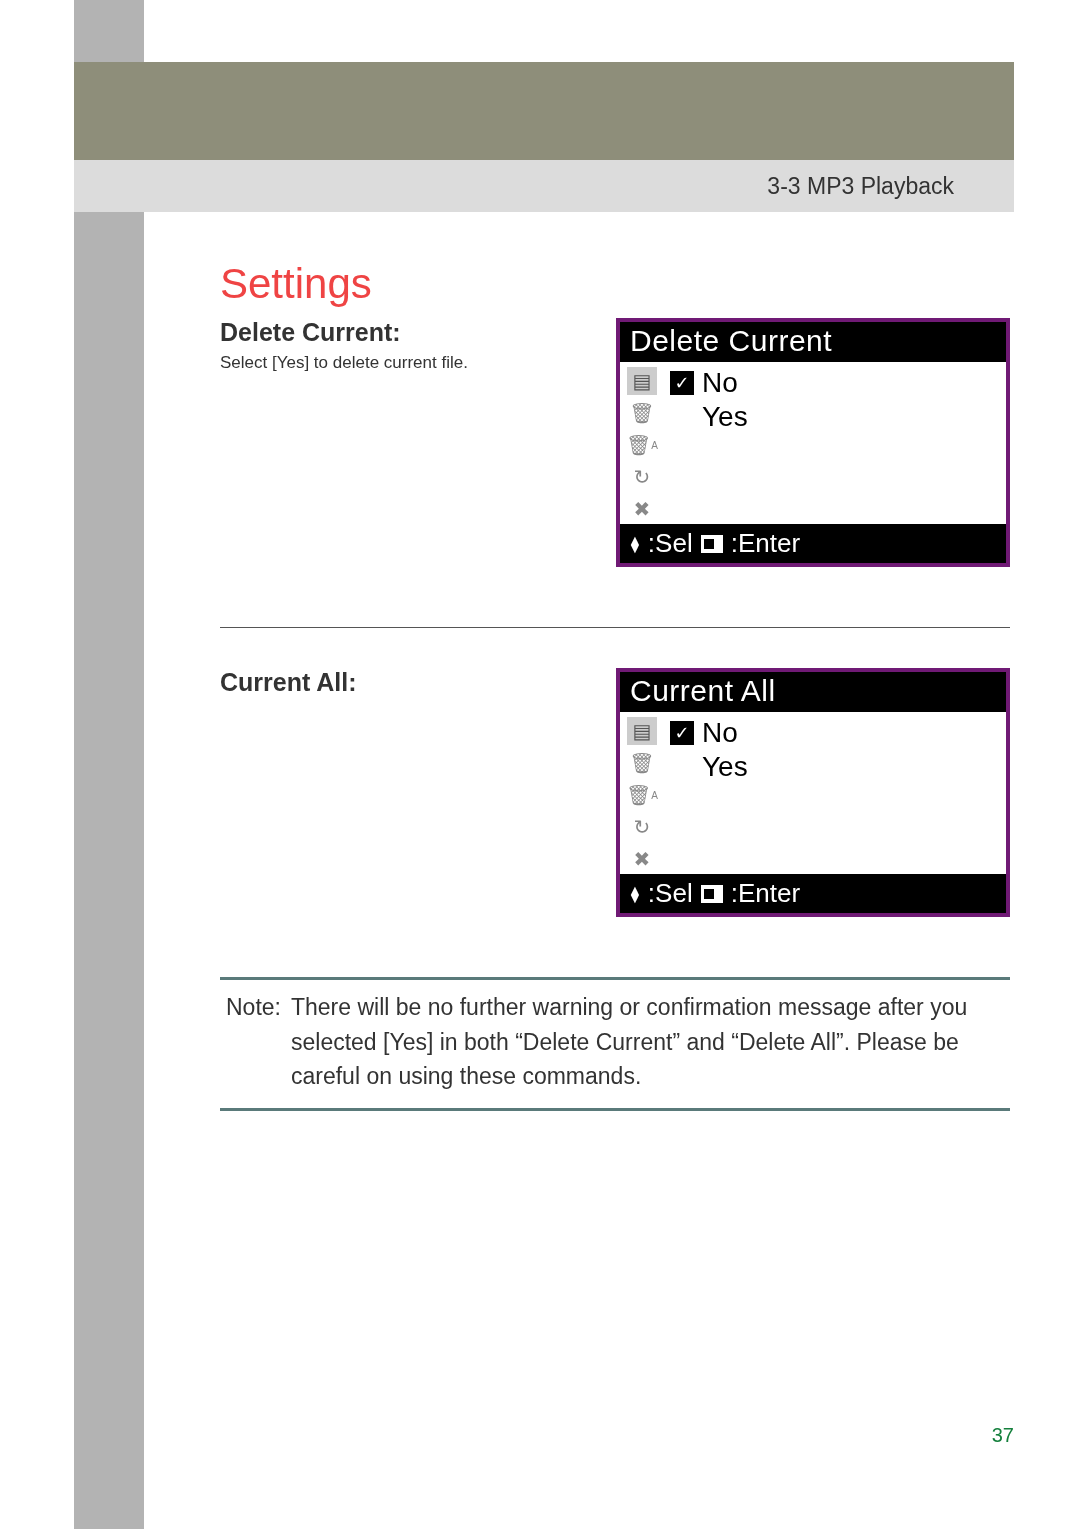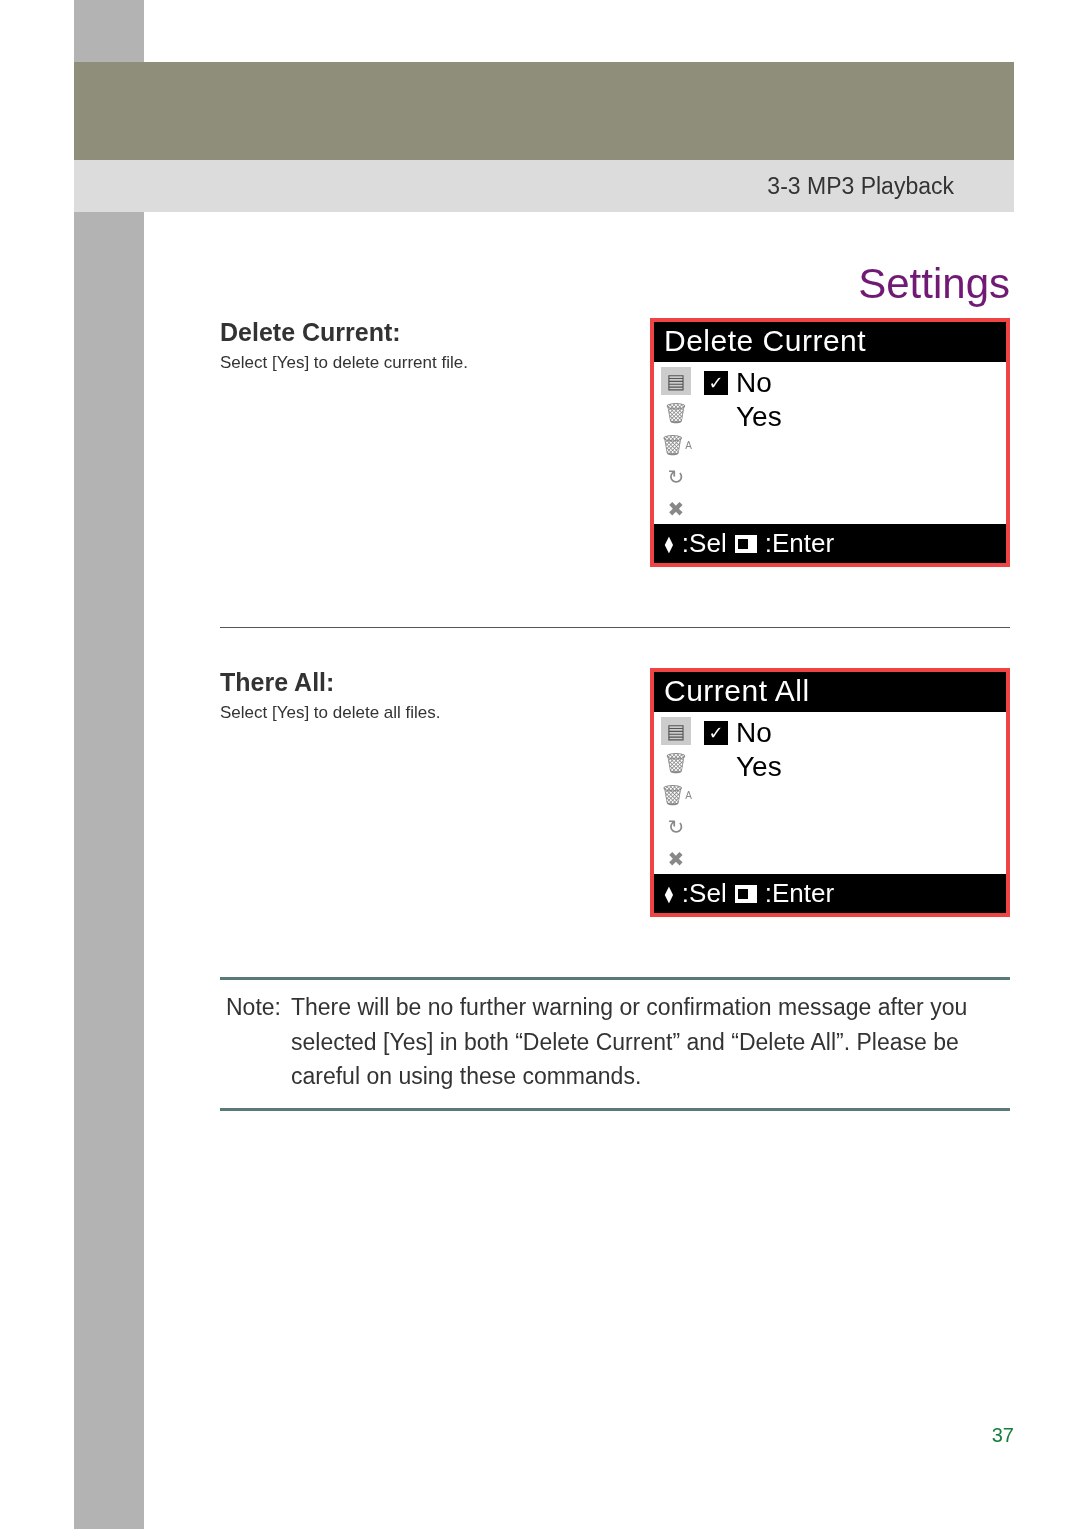--- a/index.html
+++ b/index.html
@@ -43,45 +43,44 @@
   }
   .content {
     position: absolute;
     left: 220px;
     top: 260px;
     width: 790px;
   }
   h1.settings {
     font-size: 42px;
     font-weight: 400;
-    color: #701a75;
+    color: #ef4444;
     margin-bottom: 10px;
-    text-align: right;
   }
   .row {
     display: flex;
     justify-content: space-between;
     align-items: flex-start;
     gap: 30px;
   }
   .text-col { flex: 1; }
   .sub-hd {
     font-size: 25px;
     font-weight: 600;
     color: #333;
     margin-bottom: 6px;
   }
   .body-text {
     font-size: 17px;
     font-weight: 300;
     color: #333;
   }
   .lcd {
-    width: 360px;
-    border: 4px solid #ef4444;
+    width: 394px;
+    border: 4px solid #701a75;
     background: #fff;
     font-family: Arial, Helvetica, sans-serif;
   }
   .lcd-title {
     background: #000;
     color: #fff;
     font-size: 30px;
     padding: 2px 10px 4px 10px;
     letter-spacing: 0.5px;
   }
@@ -235,22 +234,21 @@
         <span class="ic-enter"></span>
         <span>:Enter</span>
       </div>
     </div>
   </div>
 
   <hr class="sep">
 
   <div class="row">
     <div class="text-col">
-      <div class="sub-hd">There All:</div>
-      <div class="body-text">Select [Yes] to delete all files.</div>
+      <div class="sub-hd">Current All:</div>
     </div>
     <div class="lcd">
       <div class="lcd-title">Current All</div>
       <div class="lcd-body">
         <div class="lcd-icons">
           <span style="background:#ccc;color:#555;">▤</span>
           <span>🗑</span>
           <span>🗑<sub style="font-size:10px;">A</sub></span>
           <span>↻</span>
           <span>✖</span>

